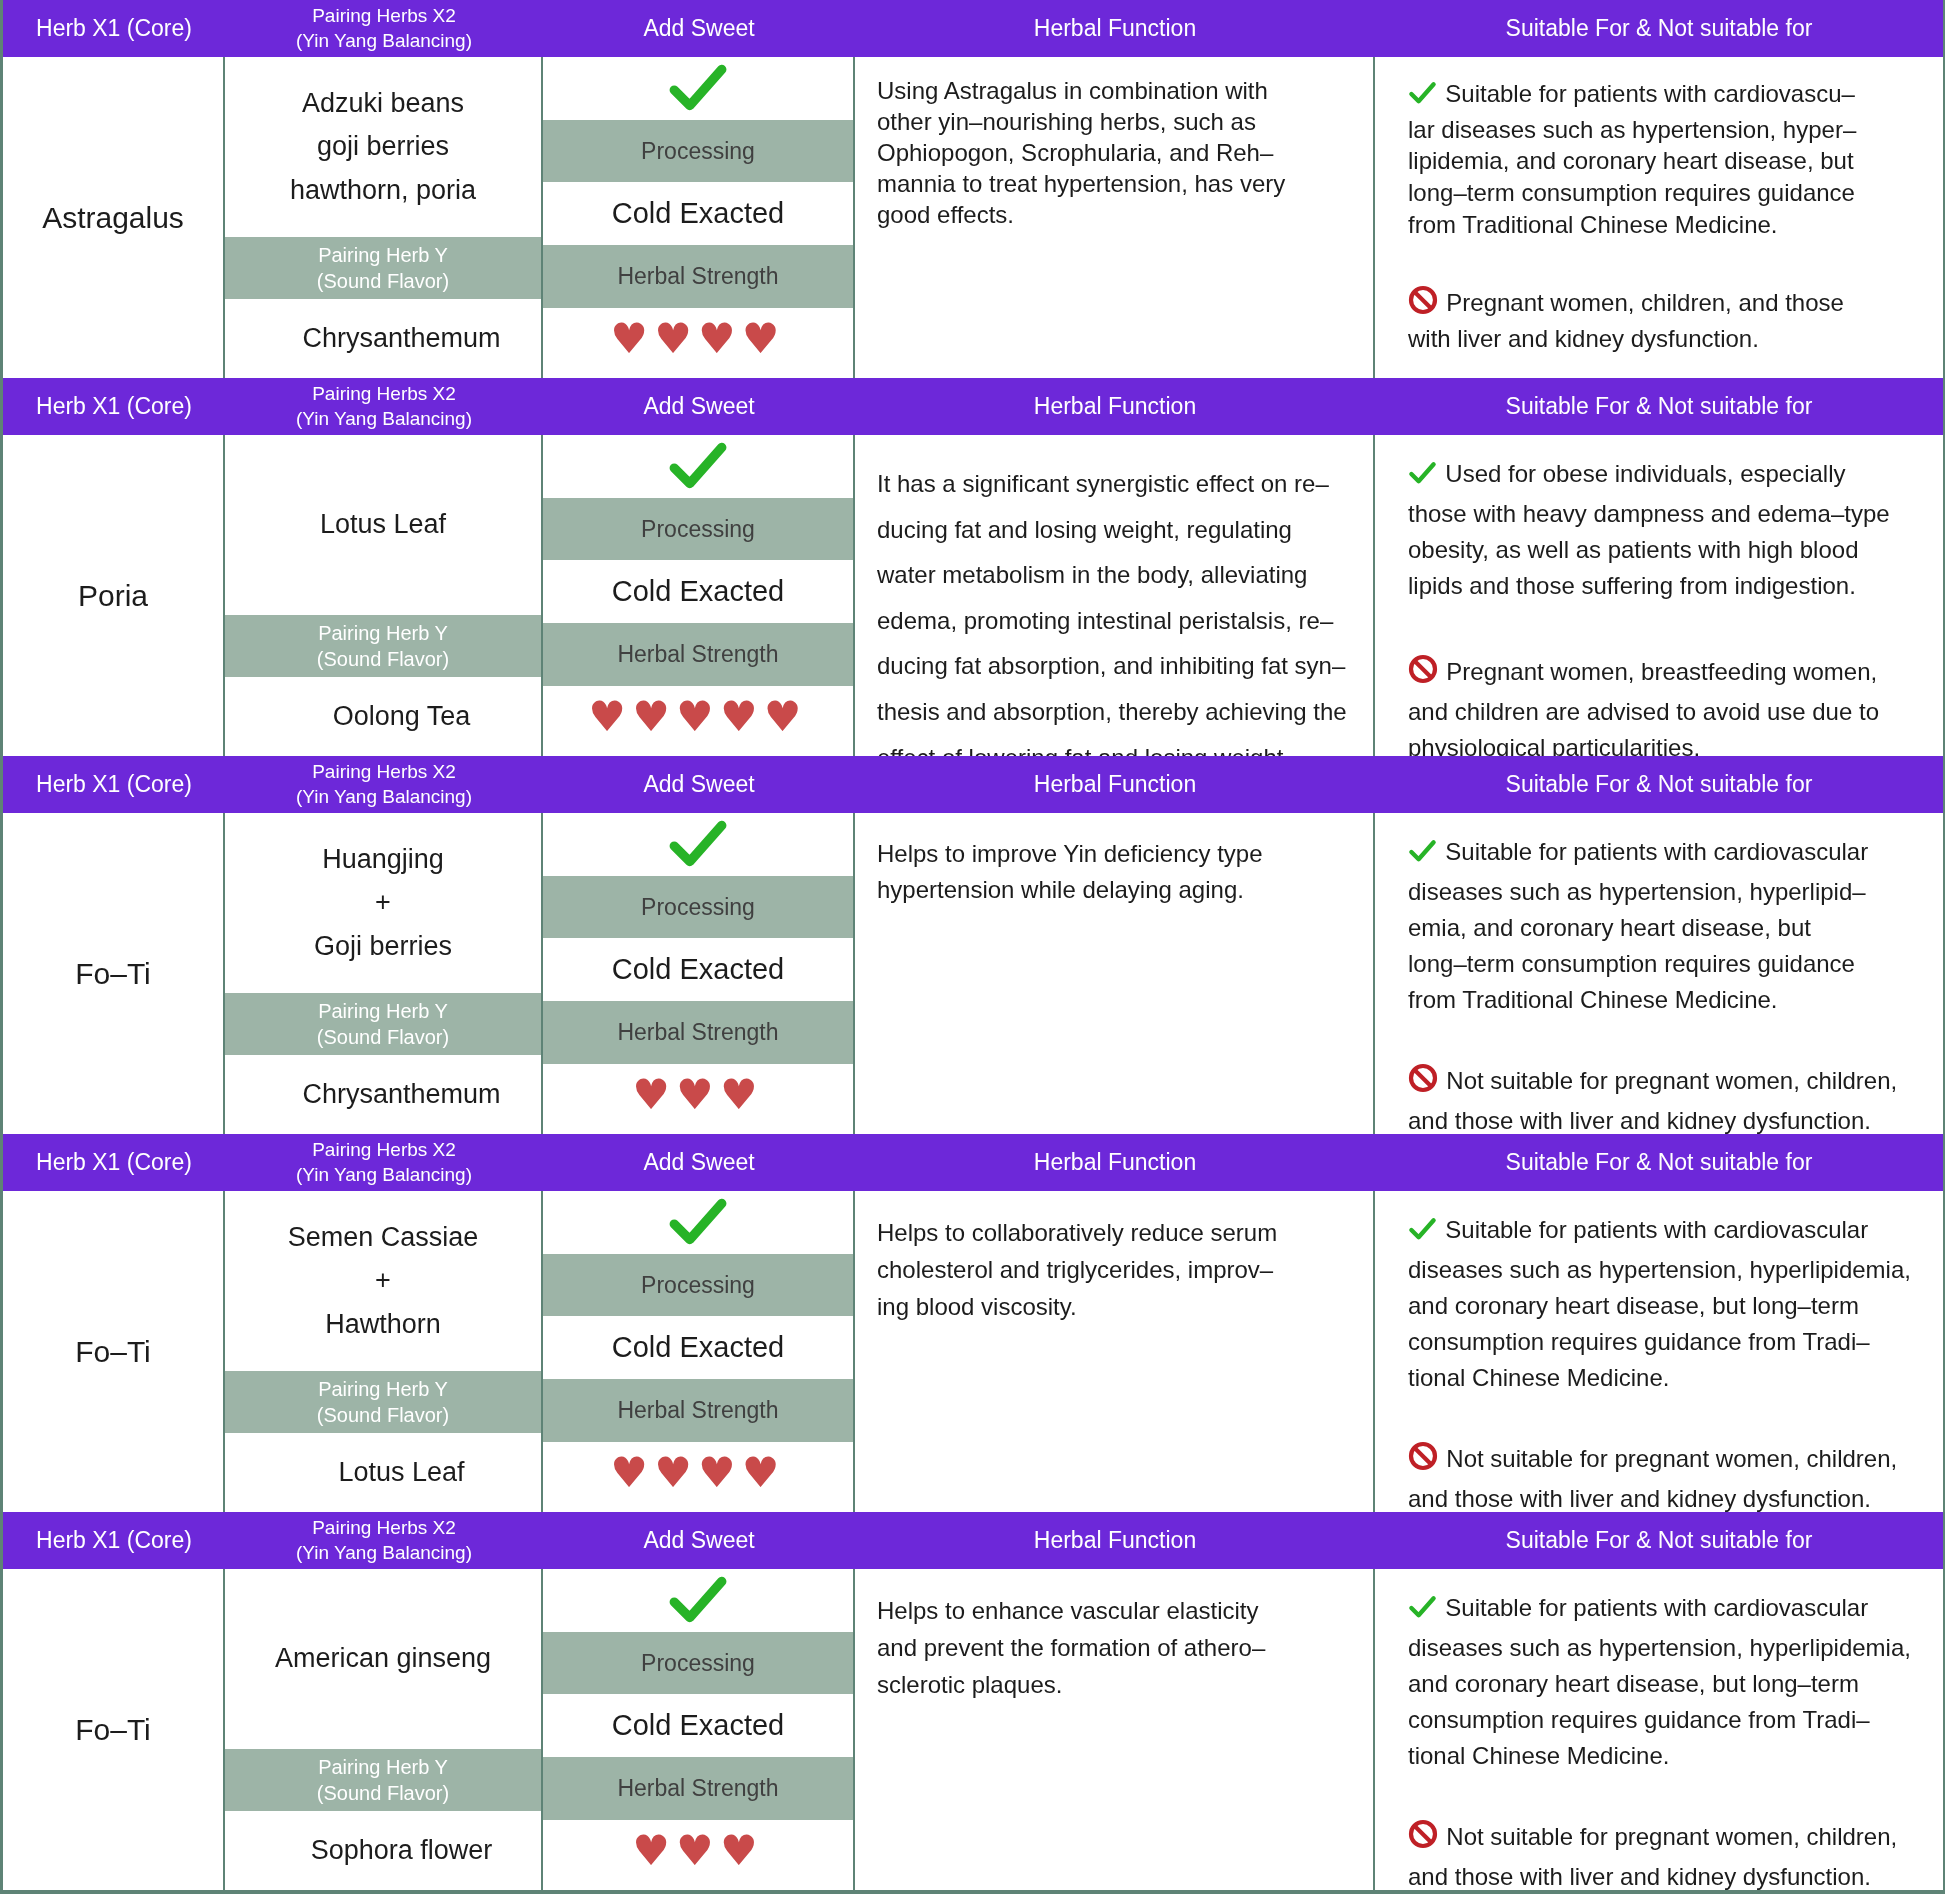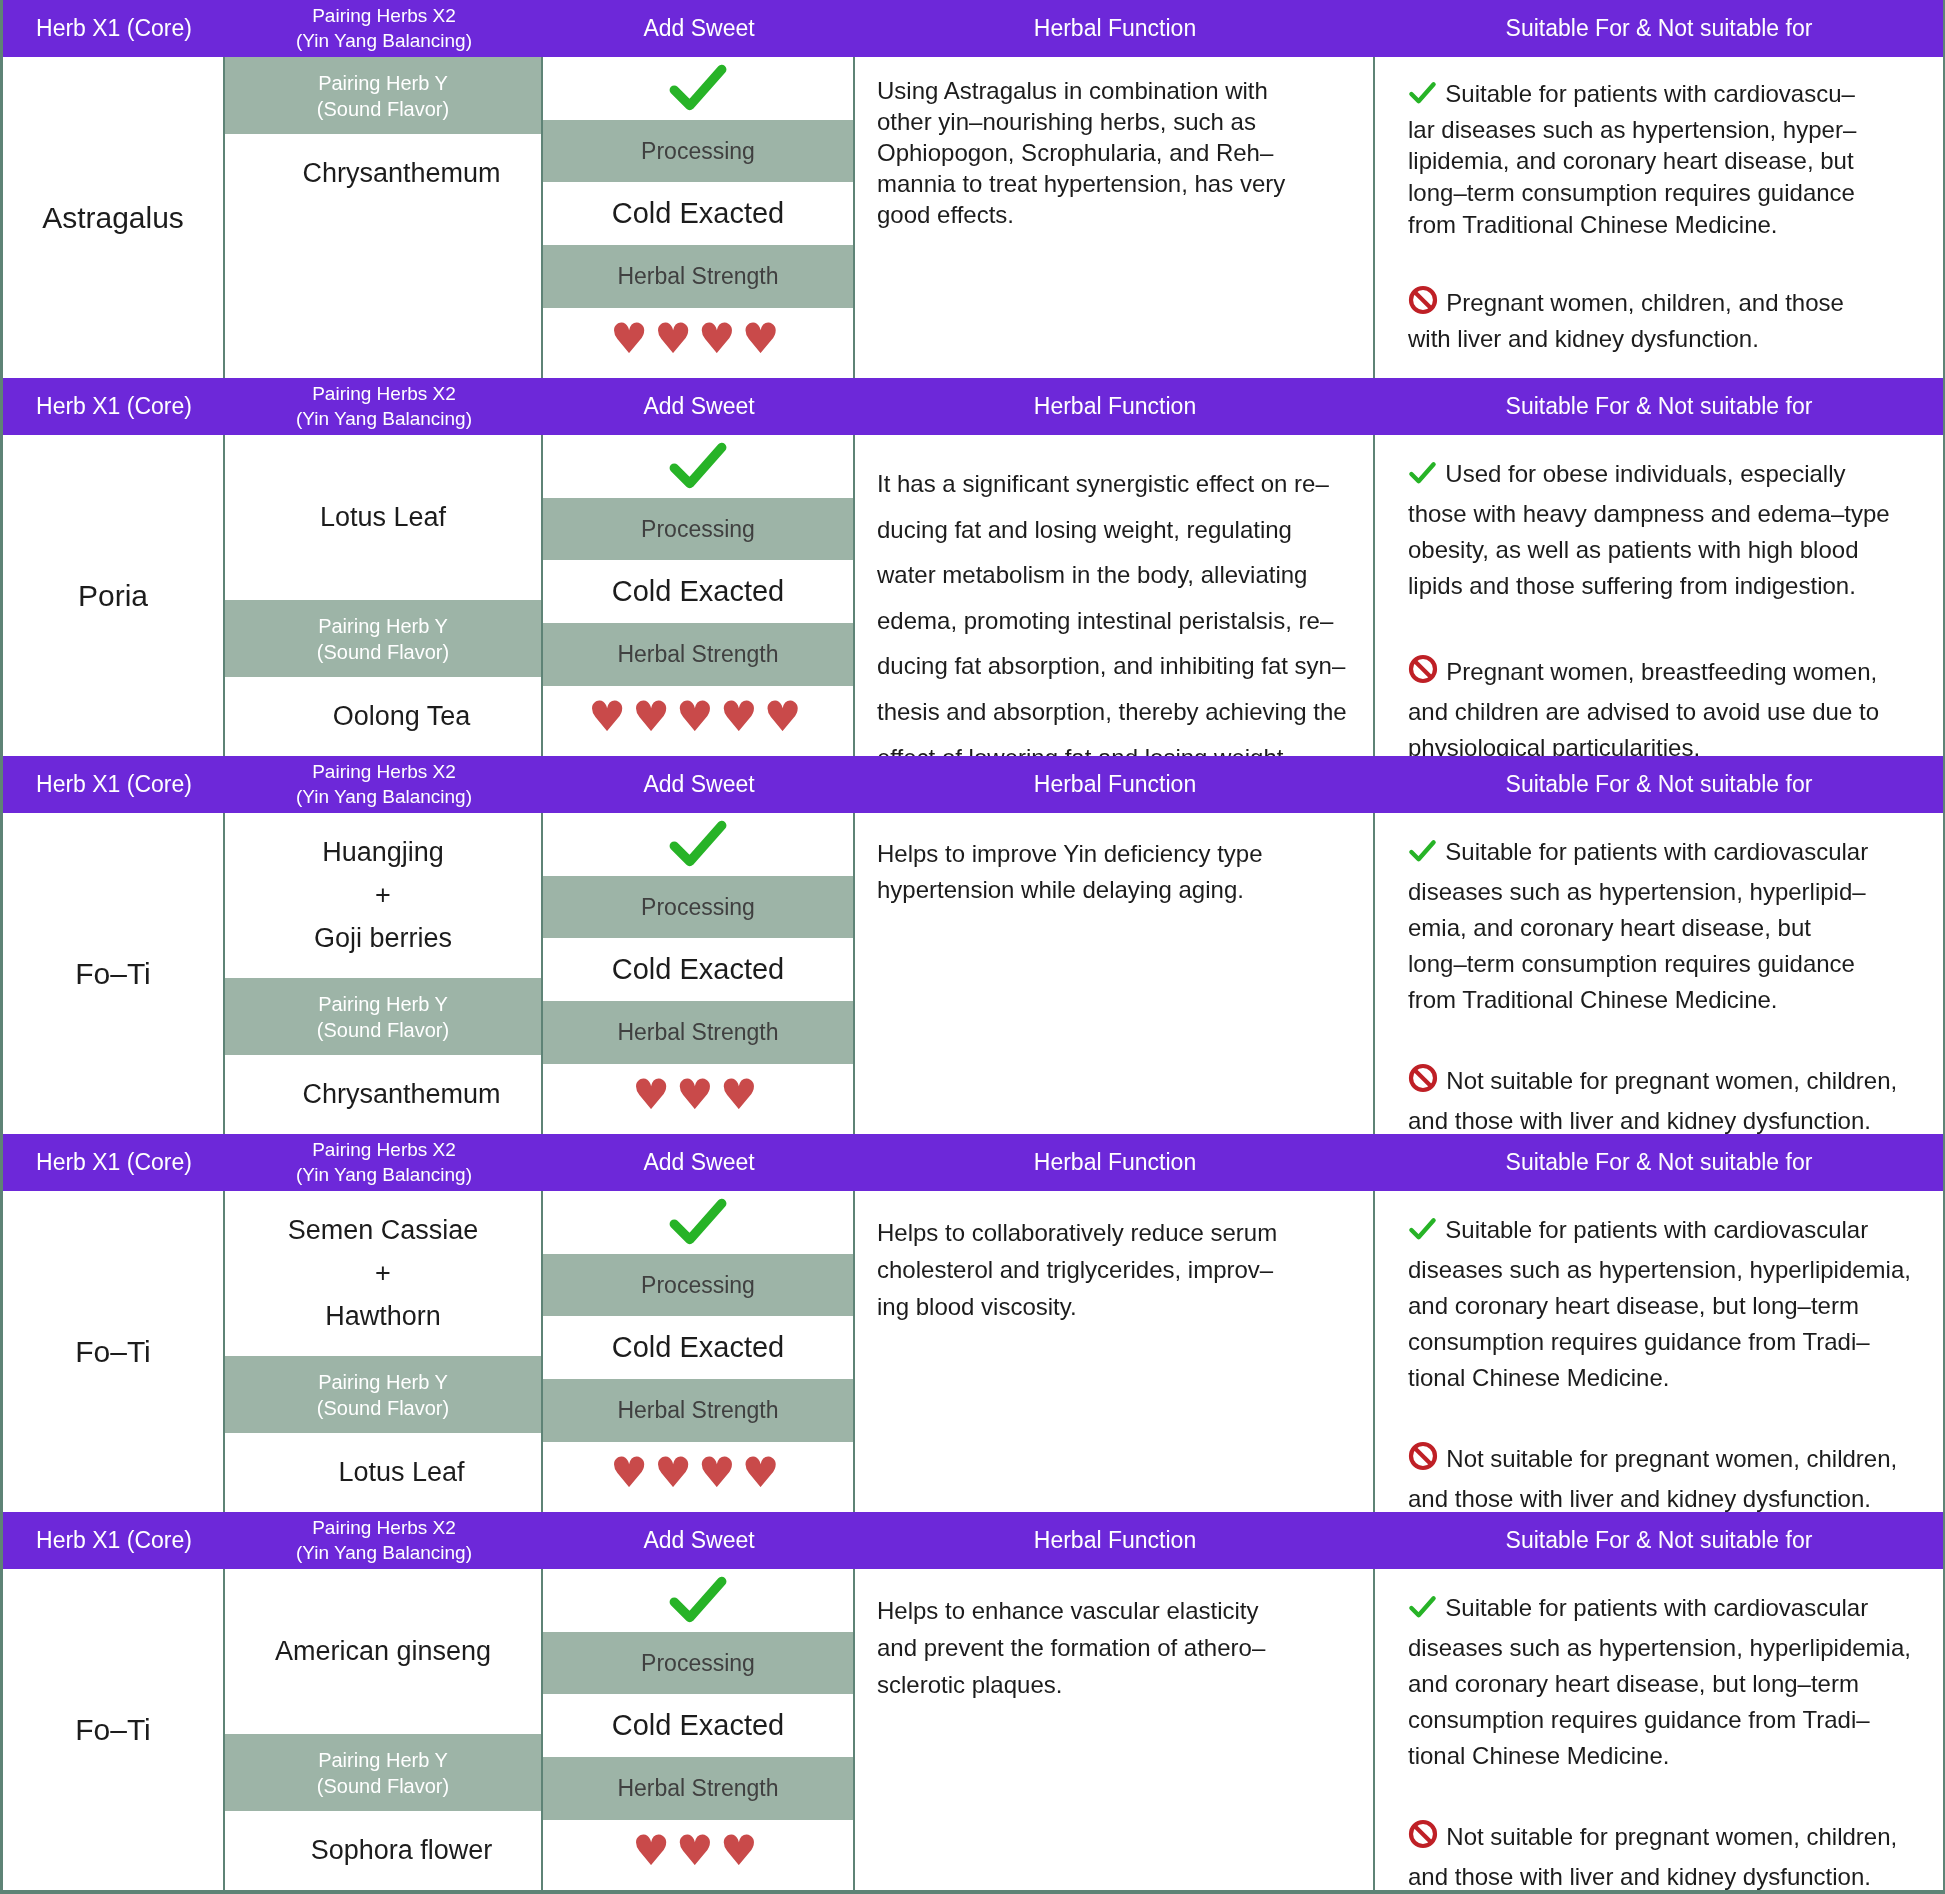--- a/index.html
+++ b/index.html
@@ -16,21 +16,21 @@
   .hcell.c2{font-size:19px;line-height:1.3;}
   .row{height:321px;background:#ffffff;}
   .cell{box-sizing:border-box;border-right:2.1px solid #5e8376;background:#ffffff;overflow:hidden;}
   .cell.col5{border-right:none;}
   
   .col1{display:flex;align-items:center;justify-content:center;font-size:30px;}
   
   .col2{display:flex;flex-direction:column;}
   .herbs{flex:1;display:flex;align-items:center;justify-content:center;text-align:center;
          font-size:27px;line-height:1.6;white-space:pre-line;}
-  .yband{height:77px;background:#9db4a7;color:#ffffff;display:flex;flex-direction:column;
+  .yband{height:62px;background:#9db4a7;color:#ffffff;display:flex;flex-direction:column;
          align-items:center;justify-content:center;font-size:20px;line-height:1.3;text-align:center;}
   .herby{height:79px;display:flex;align-items:center;justify-content:center;
          font-size:27px;text-align:center;padding-left:37px;}
   
   .col3{display:flex;flex-direction:column;}
   .sub5{flex:1;display:flex;align-items:center;justify-content:center;}
   .gband{background:#9db4a7;color:#404040;font-size:23px;}
   .plain{font-size:29px;color:#1c1c1c;}
   .hearts{color:#c94a4a;font-size:42px;letter-spacing:6.2px;line-height:1;
           font-family:"DejaVu Sans",sans-serif;padding-bottom:7.3px;}
@@ -67,20 +67,23 @@
       </div>
       <div class="hcell c3">Add Sweet</div>
       <div class="hcell c4">Herbal Function</div>
       <div class="hcell c5">Suitable For &amp; Not suitable for</div>
     </div>
     <div class="row">
       <div class="cell col1">
         <span>Astragalus</span>
       </div>
       <div class="cell col2">
+        <div class="herbs">Adzuki beans
+goji berries
+hawthorn, poria</div>
         <div class="yband">
           <div>Pairing Herb Y</div>
           <div>(Sound Flavor)</div>
         </div>
         <div class="herby">Chrysanthemum</div>
       </div>
       <div class="cell col3">
         <div class="sub5 checkwrap">
           <svg width="62" height="50" viewBox="0 0 120 96">
               <path d="M14 52 L44 82 L106 12" fill="none" stroke="#27b327" stroke-width="18" stroke-linecap="round" stroke-linejoin="round"></path>

